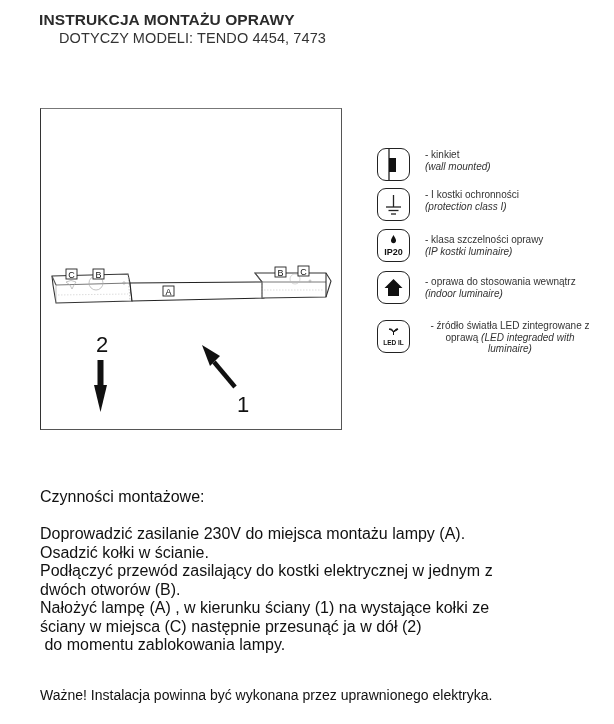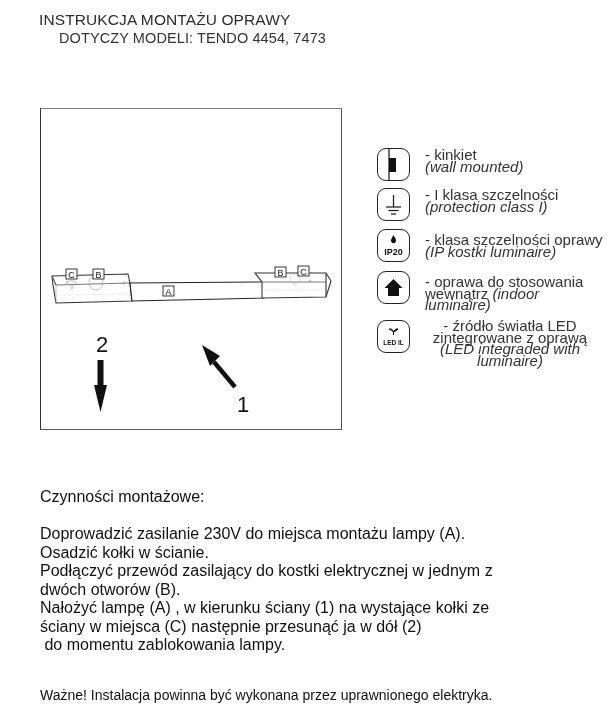--- a/index.html
+++ b/index.html
@@ -13,21 +13,21 @@
       position: relative;
       overflow: hidden;
       font-family: "Liberation Sans", sans-serif;
       color: #1a1a1a;
     }
     .title {
       position: absolute;
       left: 39px;
       top: 11px;
       font-size: 15.5px;
-      font-weight: normal;
+      font-weight: bold;
       color: #2b2b2b;
       letter-spacing: 0.1px;
       white-space: nowrap;
     }
     .subtitle {
       position: absolute;
       left: 39px;
       top: 30px;
       font-size: 14.5px;
       color: #333333;
@@ -67,21 +67,21 @@
       border: 1.4px solid #222;
       border-radius: 9px;
       box-sizing: border-box;
       background: #fff;
     }
     .legend-text {
       position: absolute;
       left: 48px;
       top: 1px;
       width: 180px;
-      font-size: 15px;
+      font-size: 10px;
       line-height: 11.5px;
       color: #333;
     }
     .legend-text .it {
       font-style: italic;
     }
     .instructions {
       position: absolute;
       left: 40px;
       top: 488px;
@@ -187,21 +187,21 @@
 <div class="legend-item" style="top:188px;">
   <div class="legend-icon">
     <svg width="31" height="31" viewBox="0 0 31 31">
       <line x1="15.5" y1="6" x2="15.5" y2="18" stroke="#222" stroke-width="1.3"></line>
       <line x1="8" y1="18" x2="23" y2="18" stroke="#222" stroke-width="1.3"></line>
       <line x1="10.5" y1="21.5" x2="20.5" y2="21.5" stroke="#222" stroke-width="1.3"></line>
       <line x1="13" y1="25" x2="18" y2="25" stroke="#222" stroke-width="1.3"></line>
     </svg>
   </div>
   <div class="legend-text">
-    <div>- I klasa szczelności</div>
+    <div>- I kostki ochronności</div>
     <div class="it">(protection class I)</div>
   </div>
 </div>
 
 <div class="legend-item" style="top:229px;">
   <div class="legend-icon">
     <svg width="31" height="31" viewBox="0 0 31 31">
       <path d="M15.5,5 C13.5,8.5 13,9.5 13,10.8 C13,12.3 14.1,13.2 15.5,13.2 C16.9,13.2 18,12.3 18,10.8 C18,9.5 17.5,8.5 15.5,5 Z" fill="#111"></path>
       <text x="15.5" y="25" text-anchor="middle" font-family="Liberation Sans, sans-serif" font-size="9" font-weight="bold" fill="#111">IP20</text>
     </svg>

